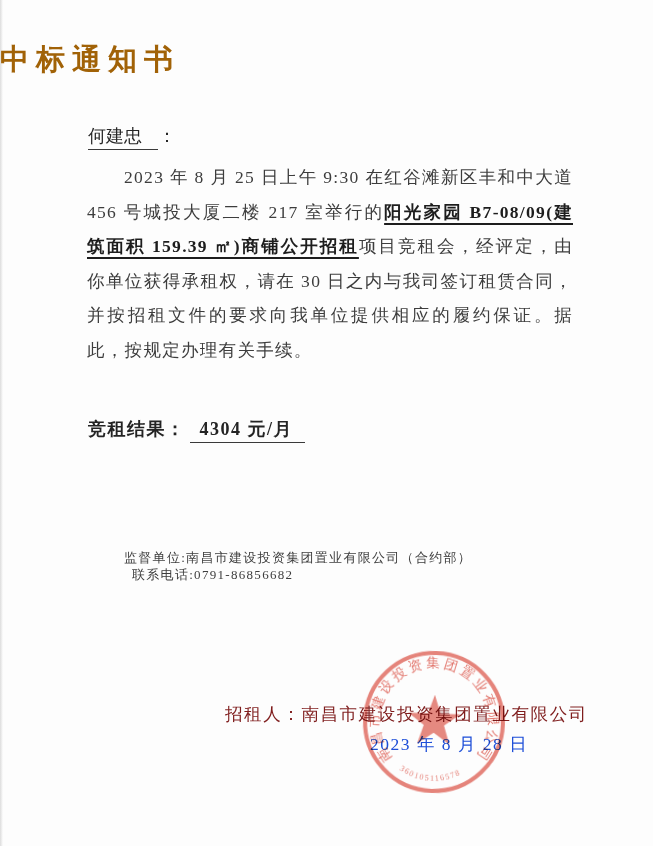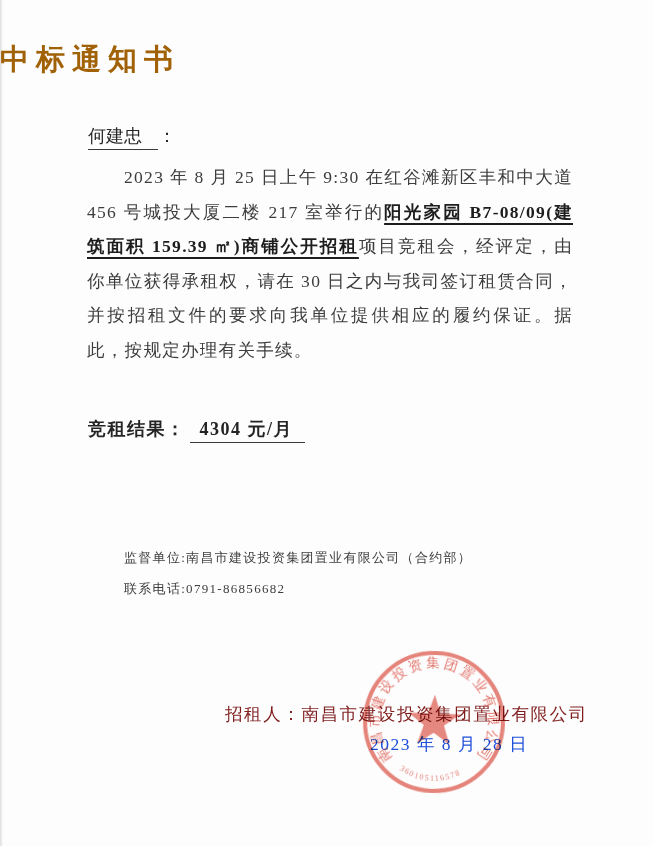--- a/index.html
+++ b/index.html
@@ -57,21 +57,21 @@
     border-bottom:1.5px solid #3a3a3a;
     padding:0 12px 1px 10px;
     margin-left:4px;
     font-weight:600;
   }
   .info-line{
     position:absolute;left:124px;
     font-size:13px;letter-spacing:1.3px;color:#3d3d3d;
   }
   .supervisor{top:549px;}
-  .phone{top:580px;}
+  .phone{top:566px;margin-left:8px;}
   .lessor-line{
     position:absolute;left:225px;top:694px;
     font-size:17.5px;letter-spacing:1.6px;color:#7f1d1d;margin-top:8px;
   }
   .date-line{
     position:absolute;left:370px;top:732px;
     font-size:17.5px;letter-spacing:1.5px;color:#1d4ed8;
   }
   .seal{
     position:absolute;left:359px;top:647px;

